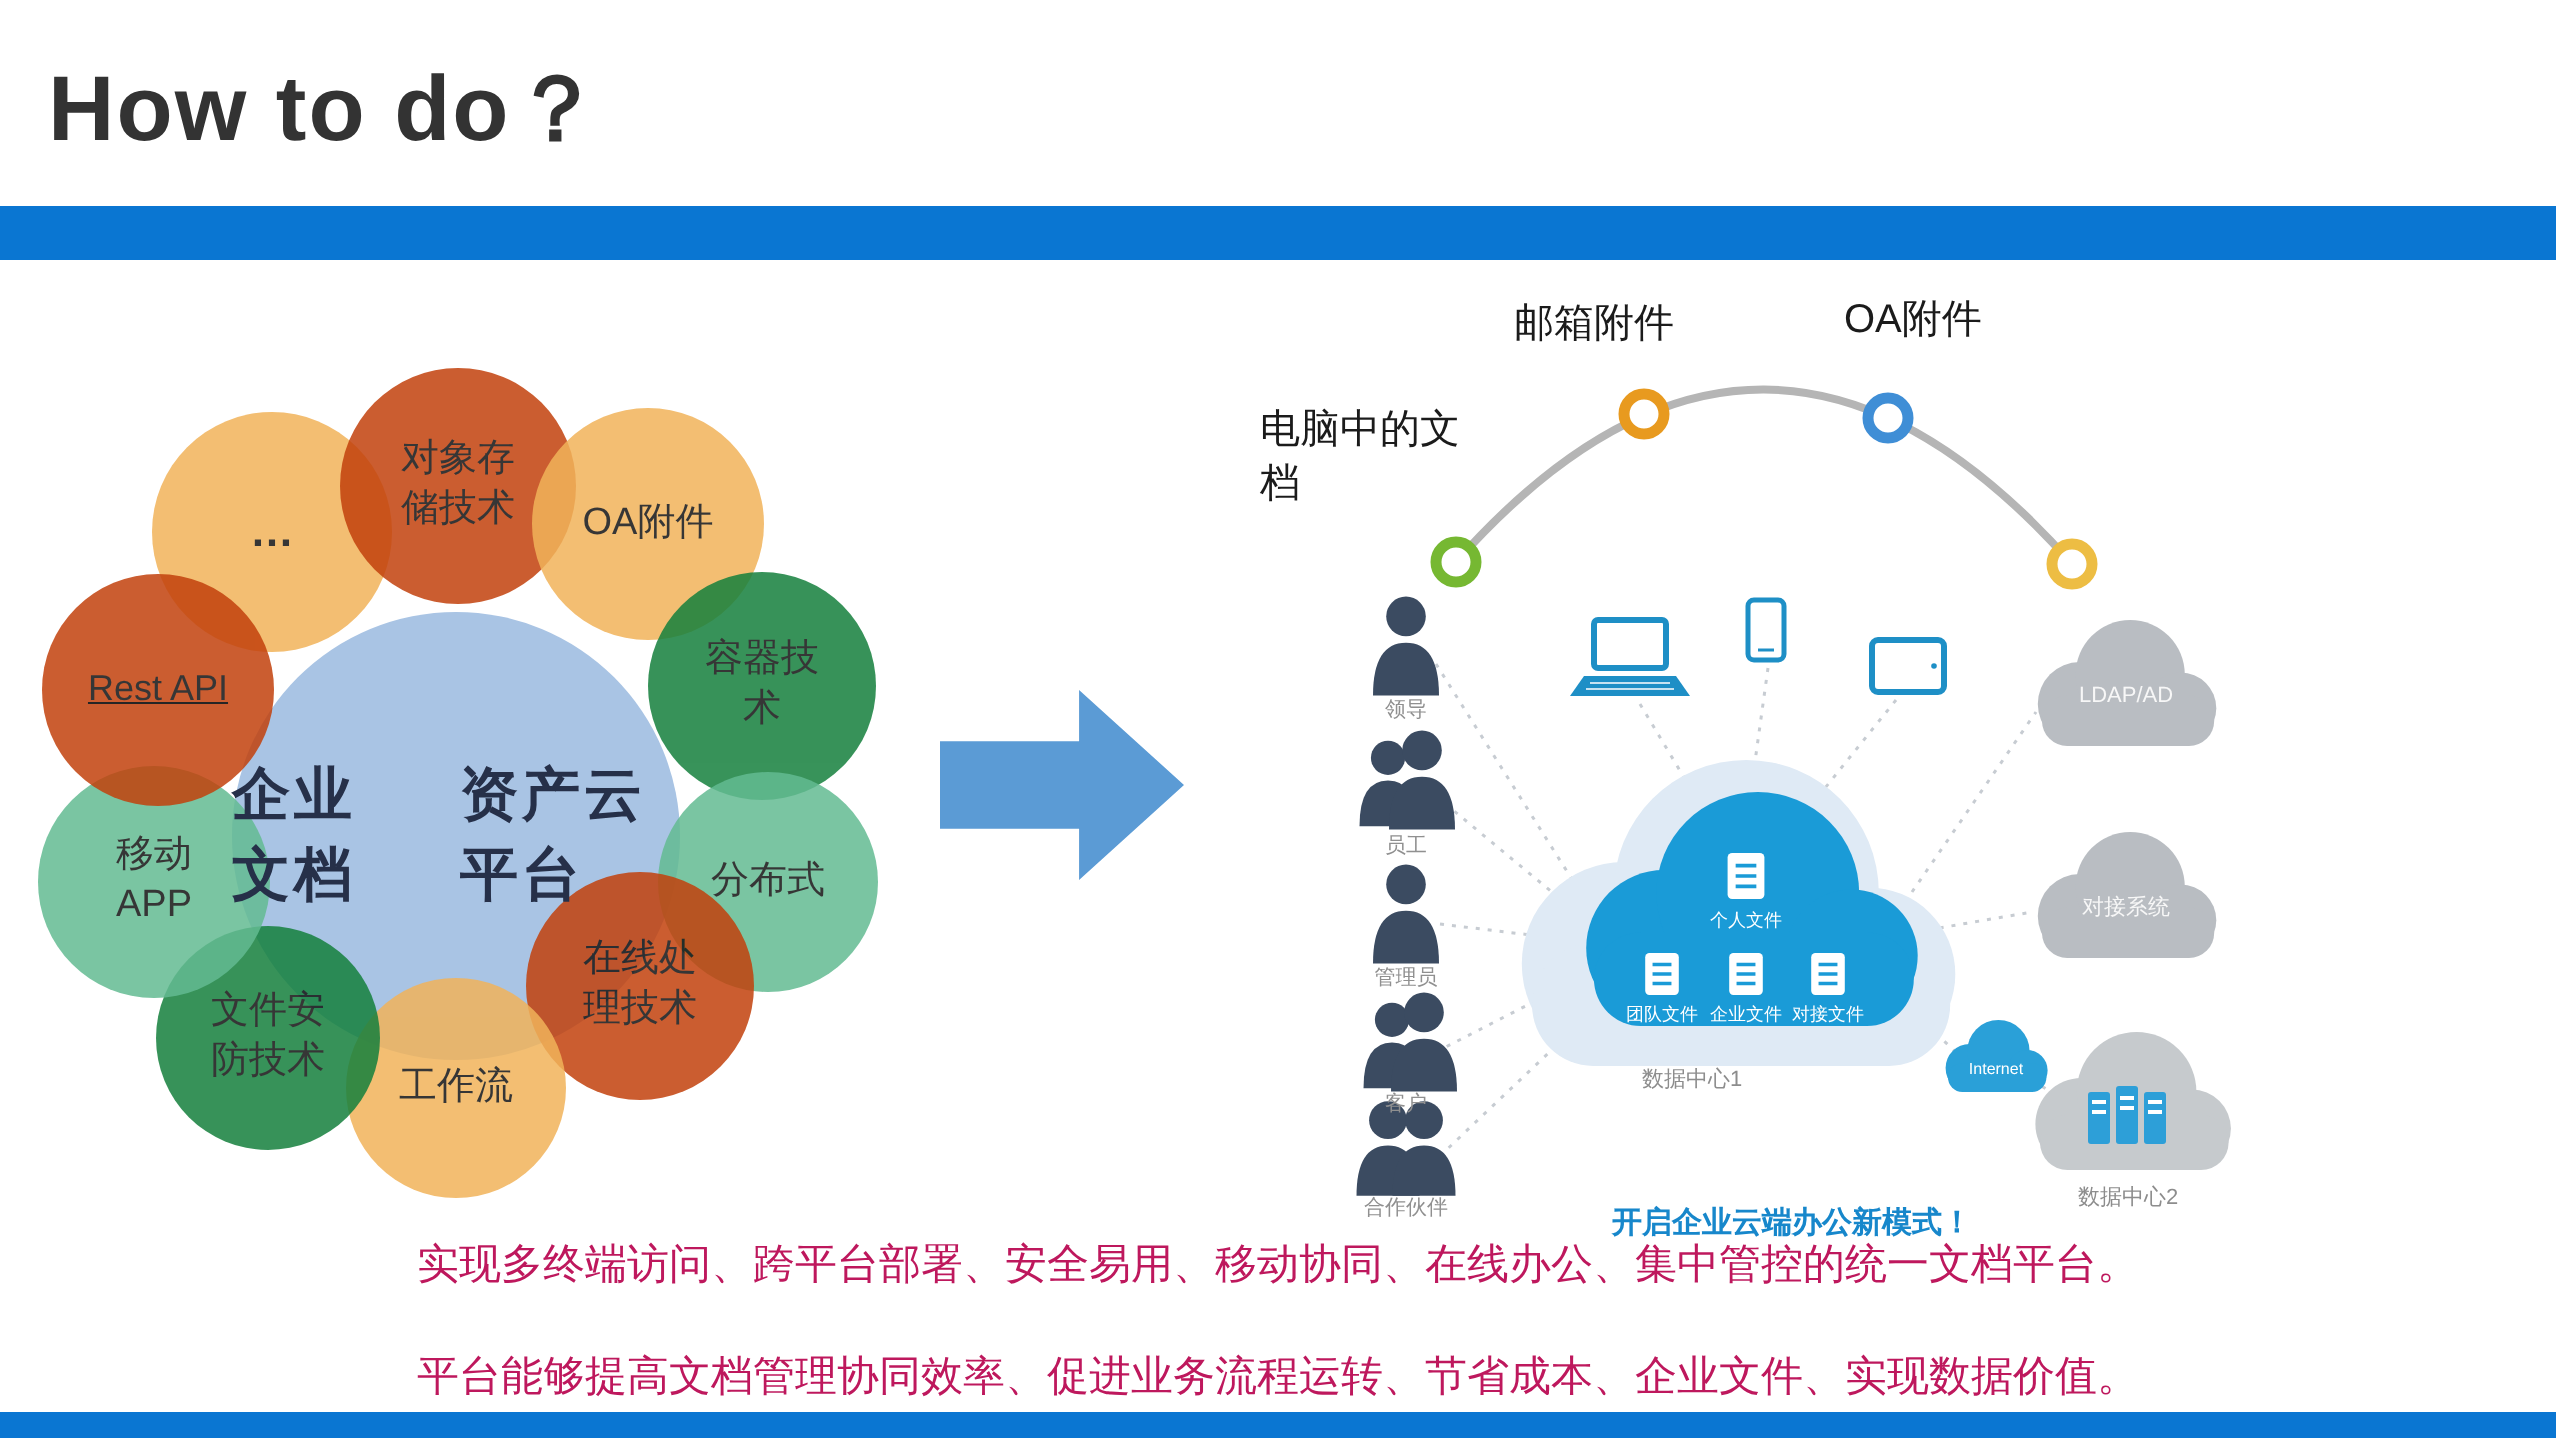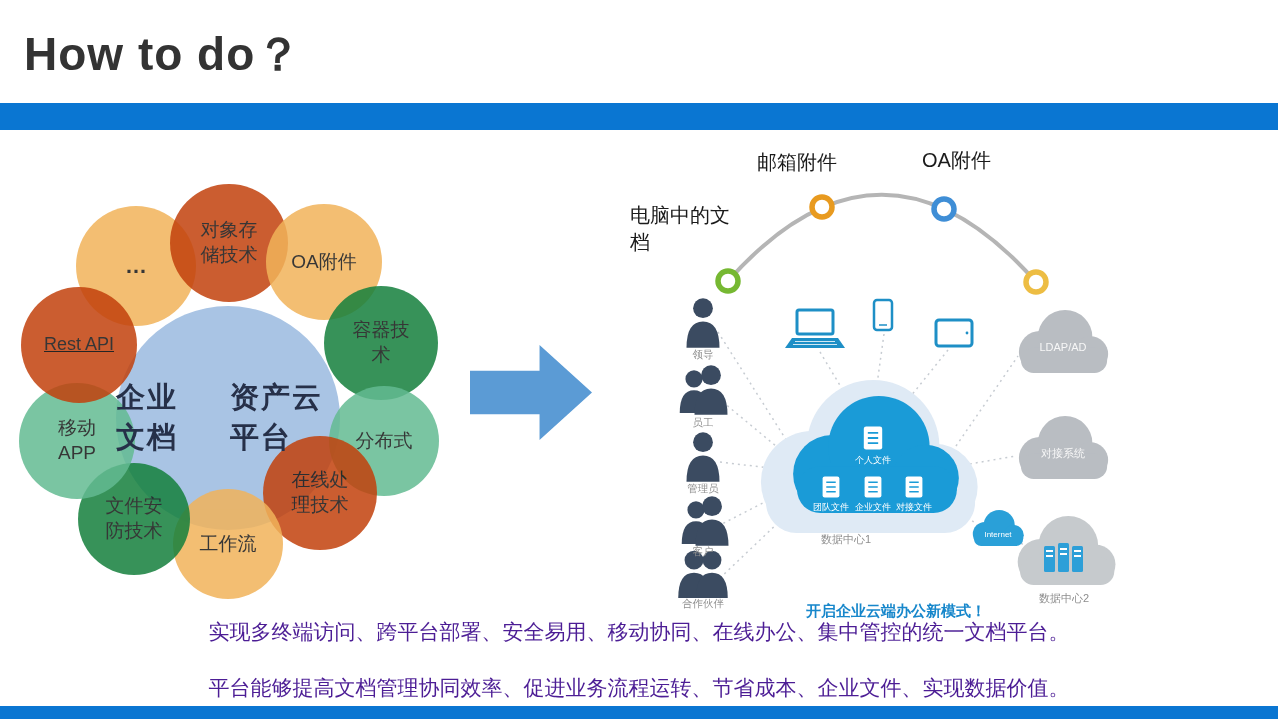--- a/index.html
+++ b/index.html
@@ -25,21 +25,21 @@
 
   
   .big-arrow{position:absolute;left:470px;top:345px;width:122px;height:95px;background:#5b9bd5;
     clip-path:polygon(0 27%,57% 27%,57% 0,100% 50%,57% 100%,57% 73%,0 73%);z-index:2;}
 
   
   .diagram-svg{position:absolute;left:0;top:0;z-index:1;}
   .src-label{position:absolute;font-size:20px;color:#1b1b1b;text-align:left;line-height:1.35;z-index:2;}
   .slogan{position:absolute;left:786px;top:556px;width:220px;text-align:center;font-size:15px;font-weight:700;color:#1787cb;z-index:2;margin-top:46px;}
 
-  .footer-line{position:absolute;left:40px;right:40px;text-align:center;font-size:21px;color:#4c1d95;z-index:2;}
+  .footer-line{position:absolute;left:40px;right:40px;text-align:center;font-size:21px;color:#be185d;z-index:2;}
   .footer-line.l1{top:618px;}
   .footer-line.l2{top:674px;}
 
   
   .t-role{font:10.5px "Liberation Sans",sans-serif;fill:#909090;text-anchor:middle;}
   .t-file{font:9px "Liberation Sans",sans-serif;fill:#ffffff;text-anchor:middle;}
   .t-gray{font:11px "Liberation Sans",sans-serif;fill:#8d8d8d;text-anchor:middle;}
   .t-white{font:11px "Liberation Sans",sans-serif;fill:#f7f7f7;text-anchor:middle;}
   .t-net{font:8px "Liberation Sans",sans-serif;fill:#ffffff;text-anchor:middle;}
 </style>

